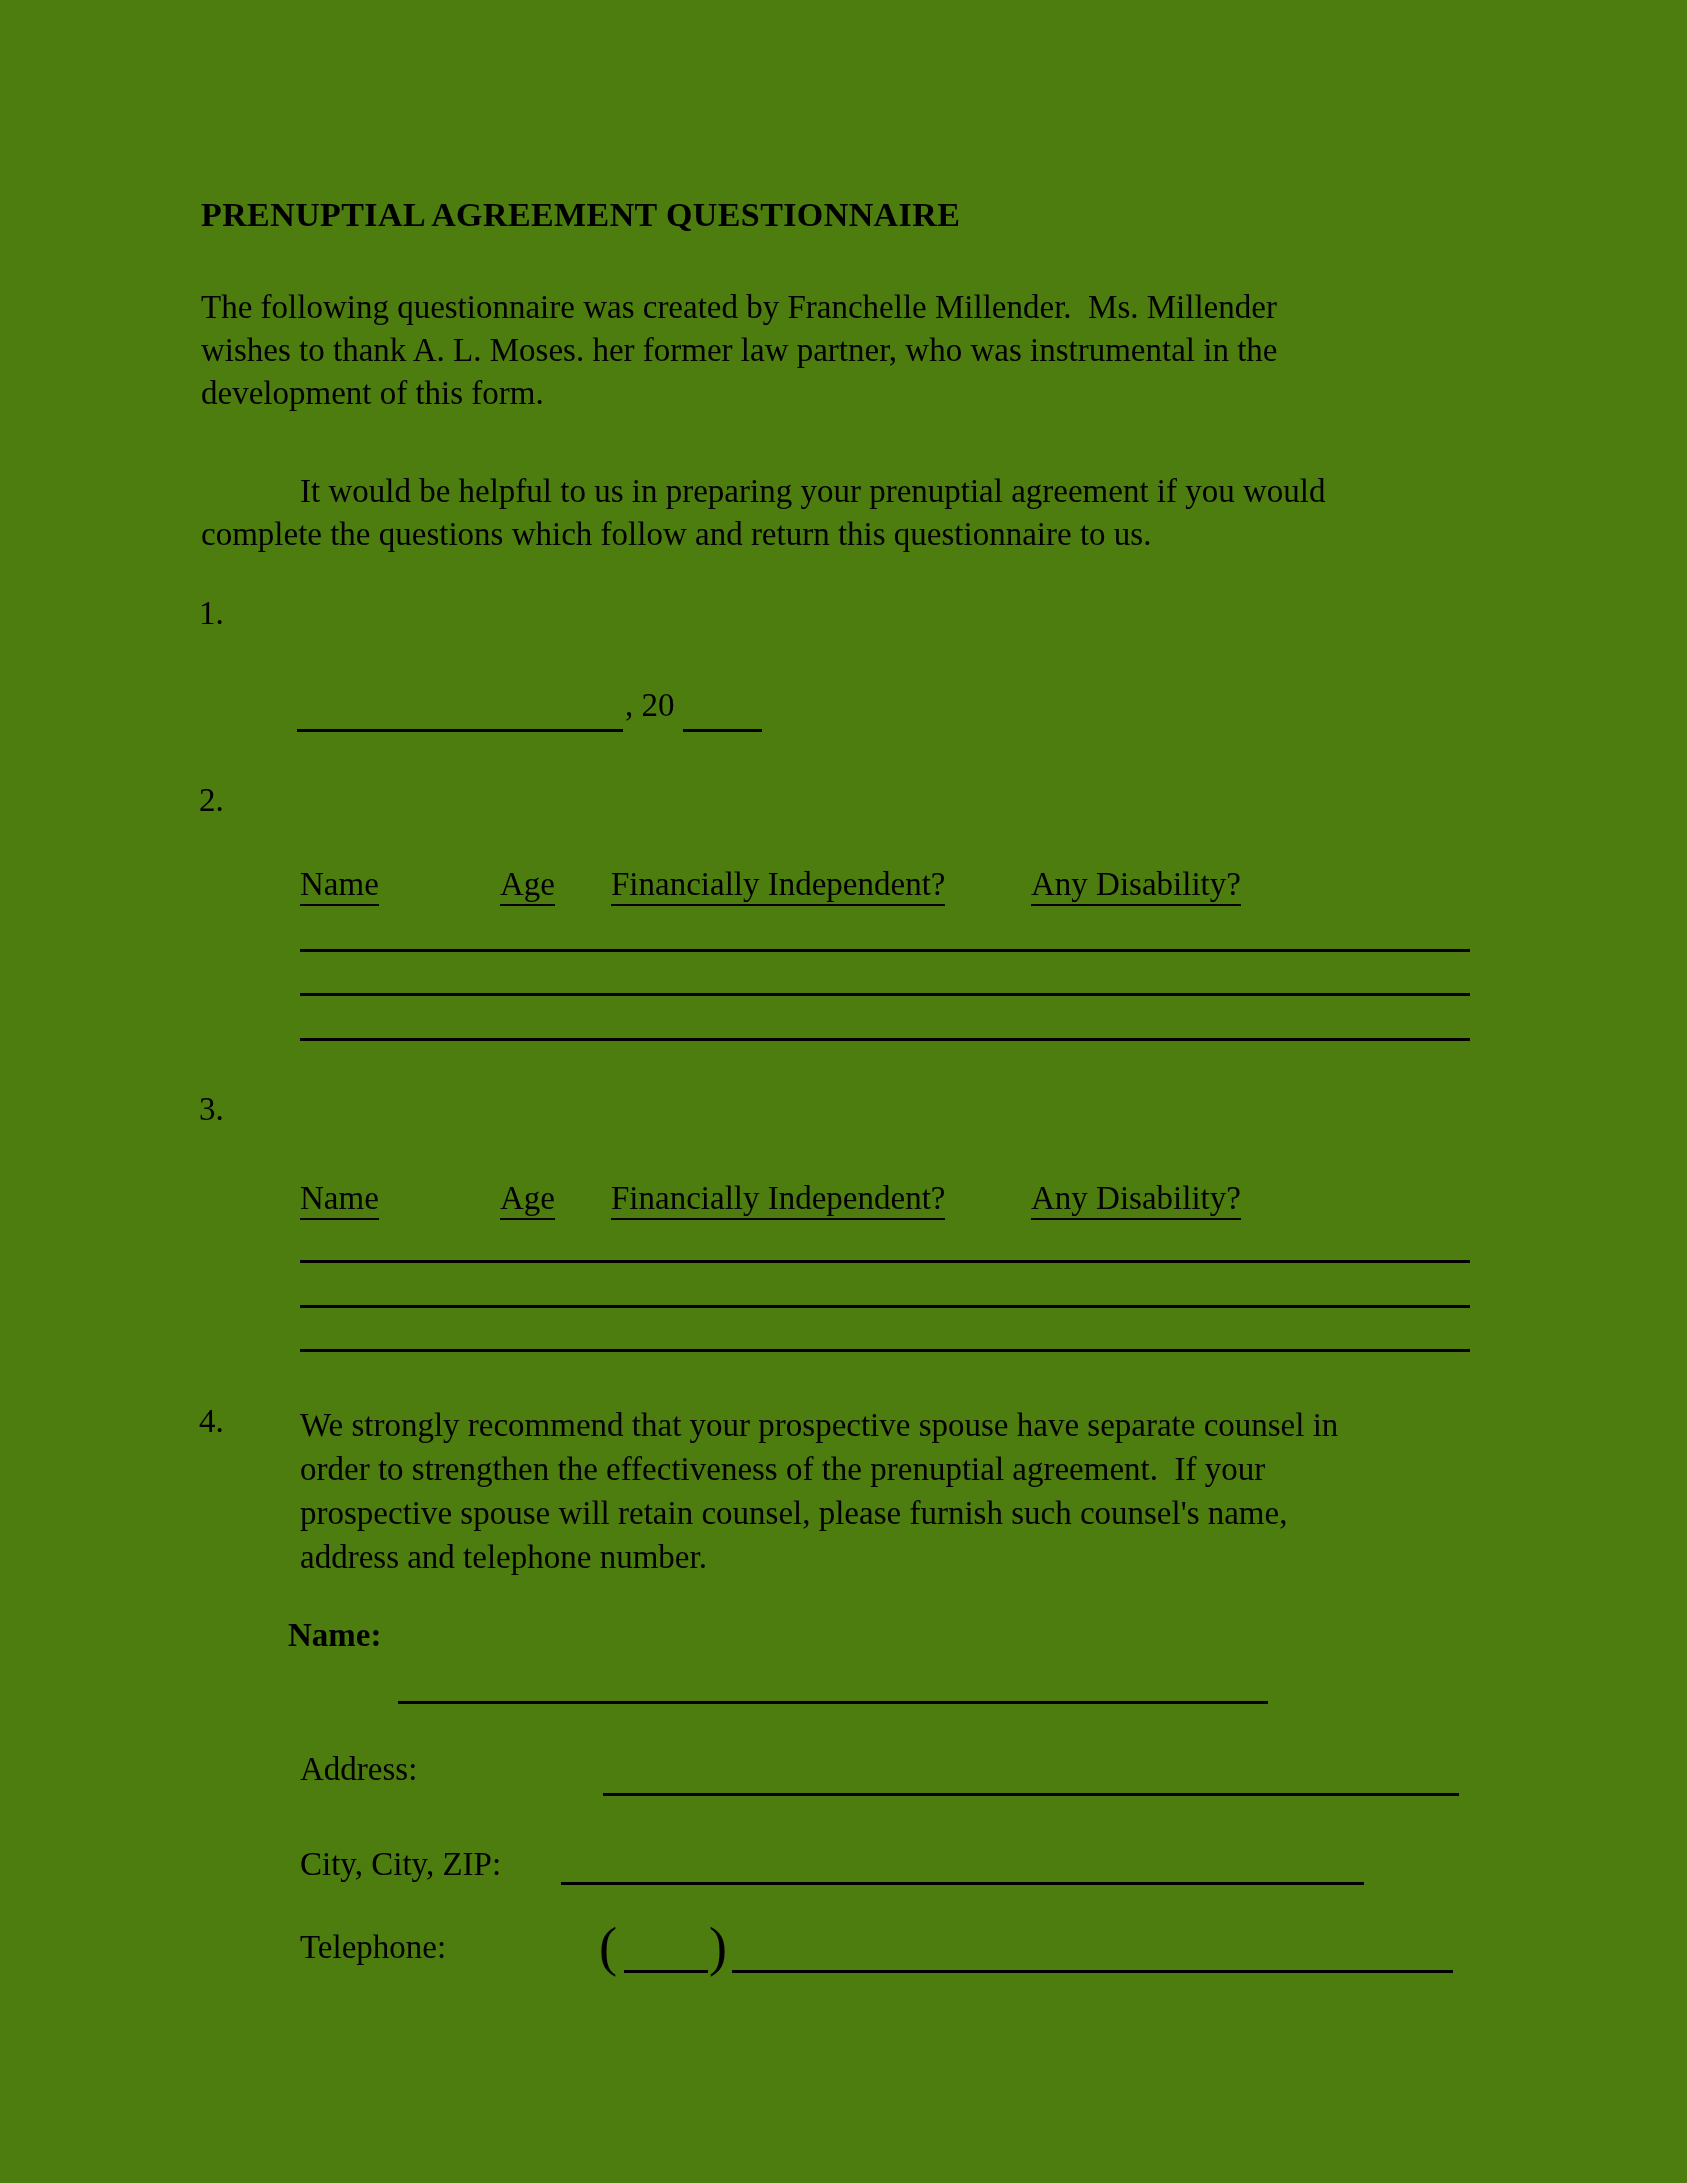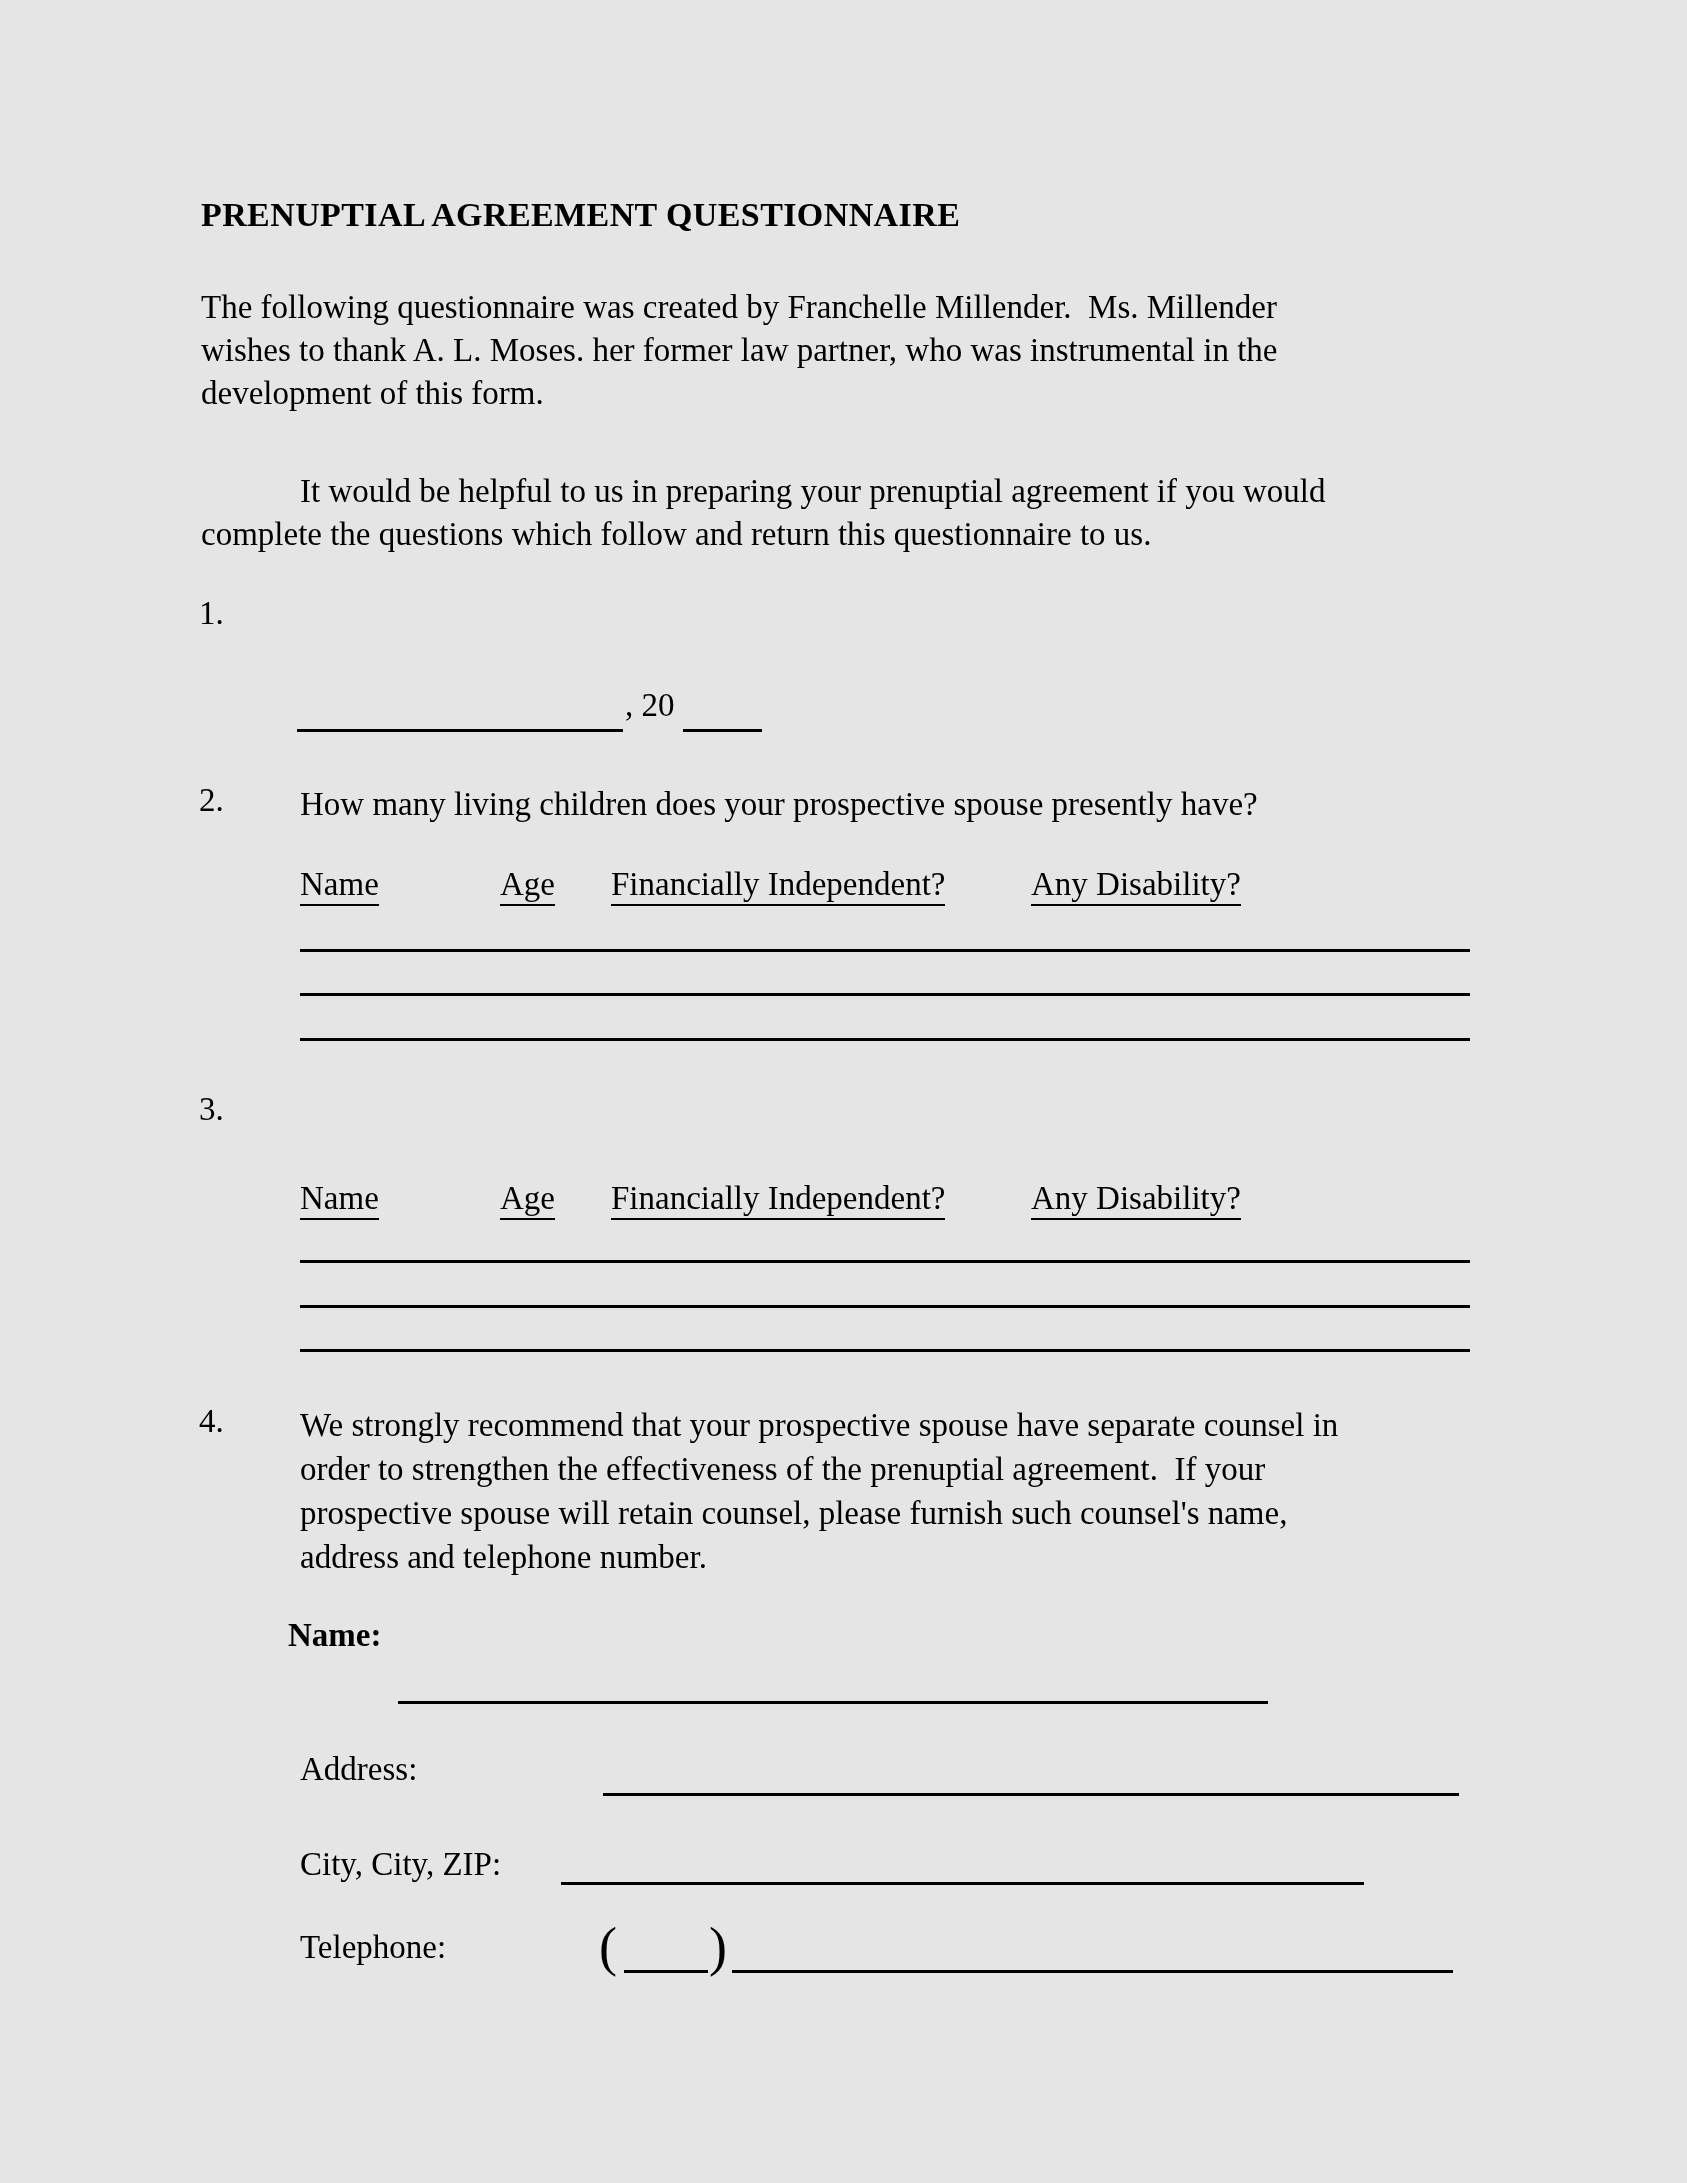--- a/index.html
+++ b/index.html
@@ -4,21 +4,21 @@
 <style>
   html, body {
     margin: 0;
     padding: 0;
     background: #ffffff;
   }
   .page {
     position: relative;
     width: 1687px;
     height: 2184px;
-    background: #e5e5e5;
+    background: #4d7c0f;
     font-family: "Liberation Serif", "DejaVu Serif", serif;
     font-size: 33px;
     color: #000000;
     overflow: hidden;
   }
   .abs { position: absolute; margin: 0; }
   .title {
     font-weight: bold;
     font-size: 34px;
     letter-spacing: 0.4px;
@@ -61,21 +61,20 @@
 wishes to thank A. L. Moses. her former law partner, who was instrumental in the
 development of this form.</p>
 
   <span class="abs qnum" style="left:199px; top:595px;">1.</span>
 
   <div class="line" style="left:297px; top:729px; width:326px;"></div>
   <span class="abs" style="left:625px; top:687px;">, 20</span>
   <div class="line" style="left:683px; top:729px; width:79px;"></div>
 
   <span class="abs qnum" style="left:199px; top:782px;">2.</span>
-  <span class="abs qtext" style="left:300px; top:782px; width:1223px;">How many living children does your prospective spouse presently have?</span>
 
   <span class="abs thead" style="left:300px; top:866px;">Name</span>
   <span class="abs thead" style="left:500px; top:866px;">Age</span>
   <span class="abs thead" style="left:611px; top:866px;">Financially Independent?</span>
   <span class="abs thead" style="left:1031px; top:866px;">Any Disability?</span>
 
   <div class="line" style="left:300px; top:949px; width:1170px;"></div>
   <div class="line" style="left:300px; top:993px; width:1170px;"></div>
   <div class="line" style="left:300px; top:1038px; width:1170px;"></div>
 

